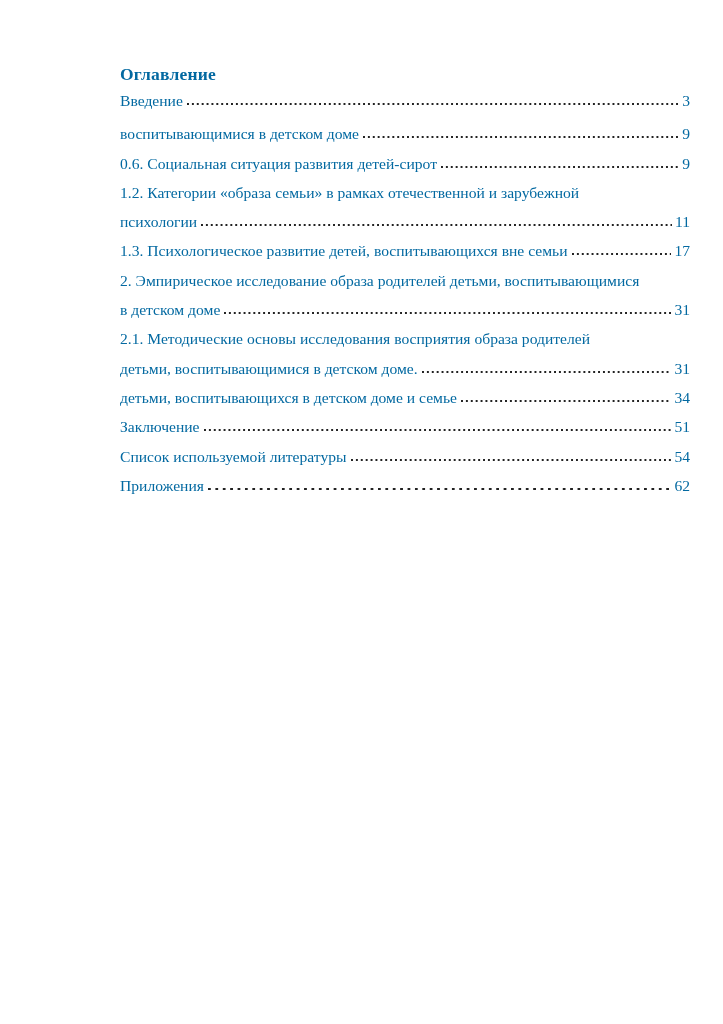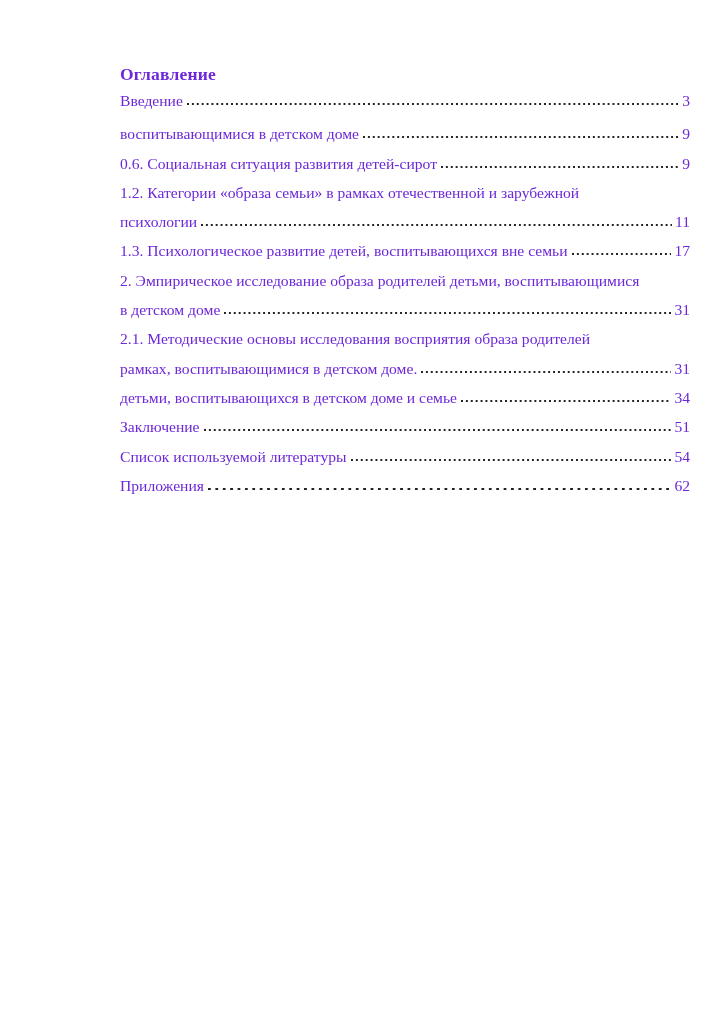--- a/index.html
+++ b/index.html
@@ -6,21 +6,21 @@
     margin: 0;
     padding: 0;
     background: #ffffff;
   }
   .page {
     position: relative;
     width: 723px;
     height: 1024px;
     background: #ffffff;
     font-family: "Liberation Serif", "DejaVu Serif", serif;
-    color: #6d28d9;
+    color: #0369a1;
     overflow: hidden;
   }
   .content {
     position: absolute;
     left: 120px;
     top: 0;
     width: 570px;
   }
   .doc-title {
     margin: 0;
@@ -125,21 +125,21 @@
         <span class="p">31</span>
       </div>
 
       <div class="toc-line cont">
         <span class="t">2.1. Методические основы исследования восприятия образа родителей</span>
         <span class="leader"></span>
         <span class="p"></span>
       </div>
 
       <div class="toc-line">
-        <span class="t">рамках, воспитывающимися в детском доме.</span>
+        <span class="t">детьми, воспитывающимися в детском доме.</span>
         <span class="leader"></span>
         <span class="p">31</span>
       </div>
 
 
       <div class="toc-line">
         <span class="t">детьми, воспитывающихся в детском доме и семье</span>
         <span class="leader"></span>
         <span class="p">34</span>
       </div>

